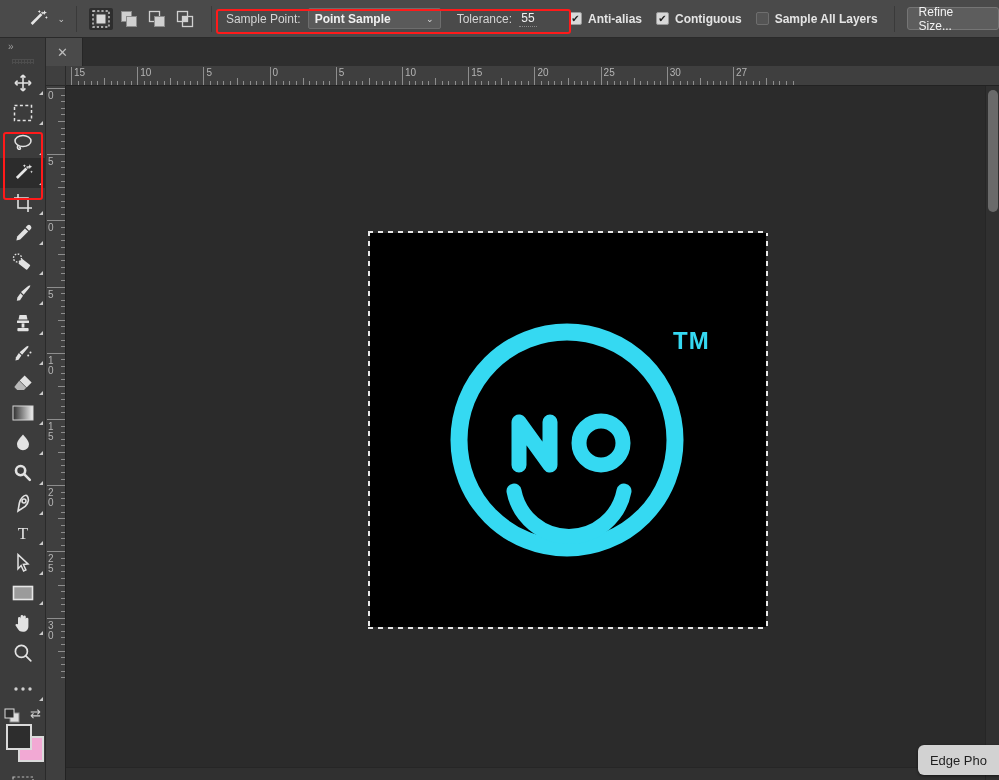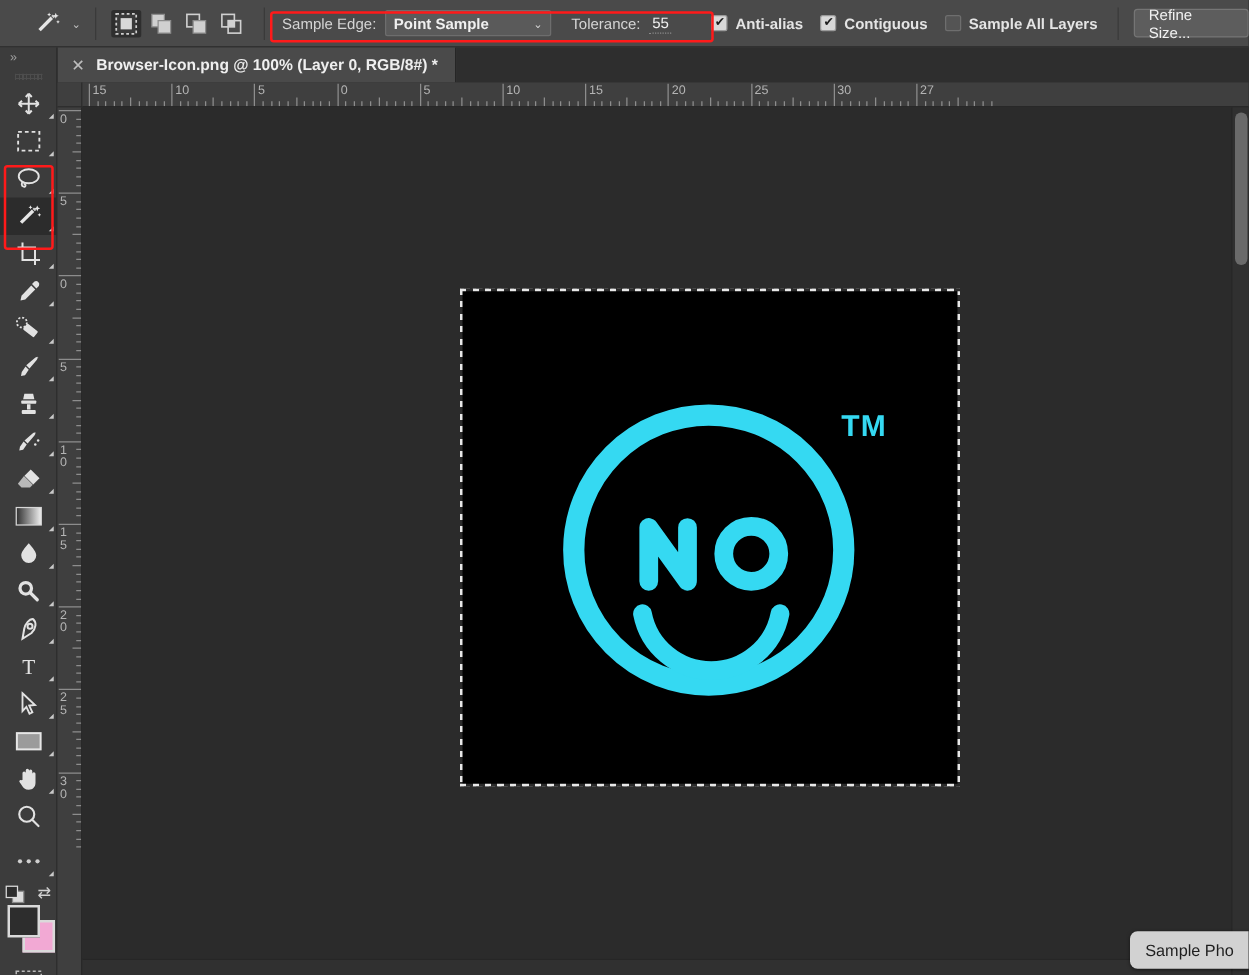--- a/index.html
+++ b/index.html
@@ -230,21 +230,21 @@
           <rect x="1.5" y="1.5" width="10" height="10" fill="none" stroke="#d0d0d0" stroke-width="1.3"></rect>
           <rect x="6.5" y="6.5" width="10" height="10" fill="none" stroke="#d0d0d0" stroke-width="1.3"></rect>
           <rect x="6.5" y="6.5" width="5" height="5" fill="#d0d0d0"></rect>
         </svg>
       </div>
     </div>
 
     <div class="vsep" style="margin-left:14px"></div>
 
     <div class="opt-group" style="margin-left:6px">
-      <span class="opt-label">Sample Edge:</span>
+      <span class="opt-label">Sample Point:</span>
       <div class="opt-select">
         <span>Point Sample</span>
         <span class="chev">⌄</span>
       </div>
     </div>
 
     <div class="opt-group" style="margin-left:16px">
       <span class="opt-label">Tolerance:</span>
       <span class="opt-num">55</span>
     </div>
@@ -267,21 +267,20 @@
     <div class="btn-refine" style="margin-left:4px">
       <span>Refine Size...</span>
     </div>
   </div>
 
   <div class="red-box" style="left:216px; top:9px; width:355px; height:25px;"></div>
 
   <div class="tab-bar">
     <div class="doc-tab">
       <span class="tab-close">✕</span>
-      <span>Browser-Icon.png @ 100% (Layer 0, RGB/8#) *</span>
     </div>
   </div>
 
   <div class="toolbar">
     <div class="tb-collapse">»</div>
     <div class="tb-grip">
         <span></span>
       </div>
 
     <div class="tool">
@@ -752,16 +751,16 @@
     </div>
     <div class="marching"></div>
   </div>
 
   <div class="scroll-v">
     <div class="thumb"></div>
   </div>
   <div class="scroll-h"></div>
 
   <div class="taskbar-btn">
-    <span>Sample Pho</span>
+    <span>Edge Pho</span>
   </div>
 
 </div>
 
 </body></html>

